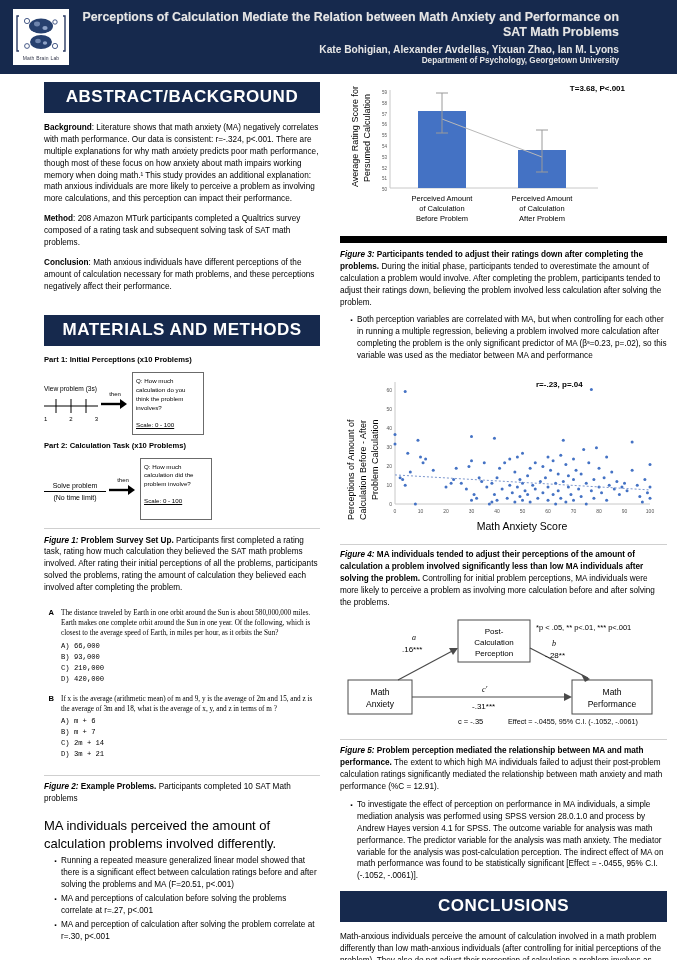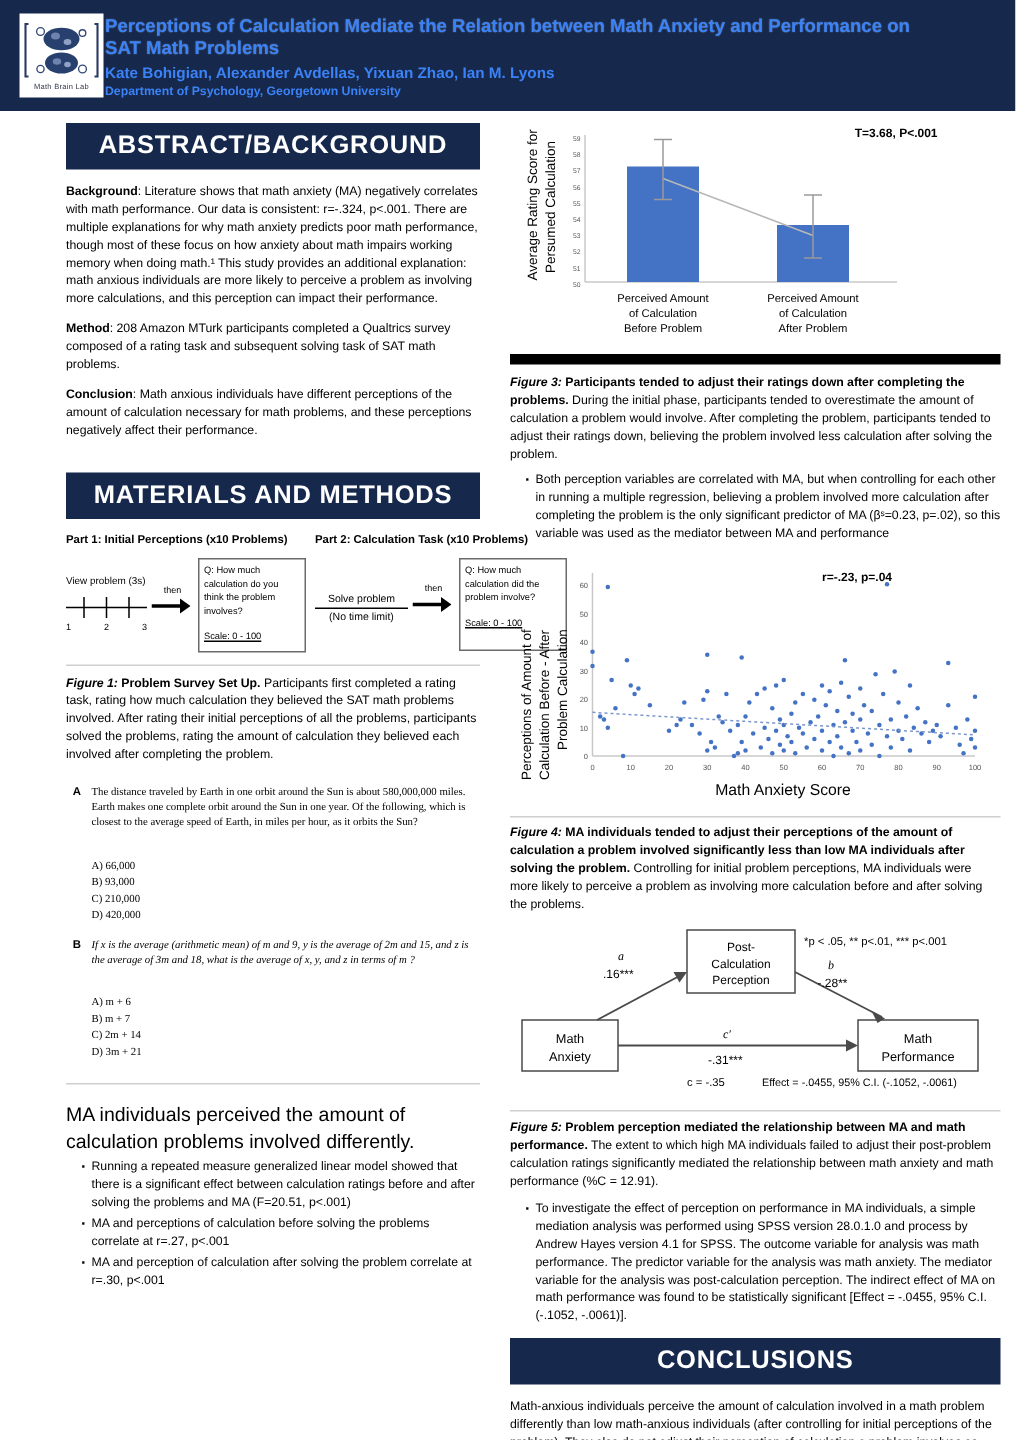--- a/index.html
+++ b/index.html
@@ -31,22 +31,22 @@
     align-items:center; justify-content:center;
     overflow:hidden;
   }
   .logo-art { width: 52px; height: 42px; }
   .logo-caption {
     font-size: 5px; color:#33374a; letter-spacing:.2px;
     margin-top:0px;
   }
   .header-text {
     flex: 1 1 auto;
-    text-align: left;
-    color: #3b82f6;
+    text-align: right;
+    color: #e5e5e5;
     padding-right: 50px;
   }
   .header-title {
     font-size: 12.4px; font-weight: bold; line-height: 1.25;
     text-shadow: 0 0 1px rgba(255,255,255,.35);
   }
   .header-authors {
     font-size: 10.2px; font-weight: bold; margin-top: 3px;
   }
   .header-affil {
@@ -98,21 +98,21 @@
     font-weight: bold; font-size: 11px;
   }
   .res-head { font-size: 13px; font-weight: normal; line-height:1.4; margin-bottom:2px; }
 
   
   .fig1 {
     border-bottom: 1px solid #cfcfcf;
     padding-bottom: 8px;
     margin-bottom: 6px;
   }
-  .fig1-wrap { display:flex; gap: 6px; }
+  .fig1-wrap { display:flex; gap: 6px; flex-direction: column; }
   .fig1-part { flex: 1 1 50%; }
   .fig1-title { font-size: 7.6px; font-weight: bold; margin-bottom: 8px; }
   .fig1-row { display:flex; align-items:center; gap:3px; }
   .fig1-left { flex: 0 0 auto; }
   .fig1-sub { font-size: 6.6px; margin-bottom:2px; }
   .ruler { width: 54px; height: 20px; }
   .ruler-nums { display:flex; justify-content:space-between; width:54px; font-size:6px; margin-top:-2px;}
   .then { font-size:6px; text-align:center; }
   .arrow { width: 26px; height: 14px; }
   .qbox {
@@ -131,37 +131,37 @@
   .fig2 {
     border-bottom: 1px solid #cfcfcf;
     padding-bottom: 6px; margin-bottom: 5px;
   }
   .prob {
     display:flex; gap:7px; margin-bottom: 8px;
     font-family: "Liberation Serif", serif;
   }
   .prob-letter { font-weight:bold; font-size:7.6px; font-family:"Liberation Sans",sans-serif; flex:0 0 10px; text-align:right;}
   .prob-body { font-size:7.2px; line-height:1.42; }
-  .prob-opts { margin-top:19px; }
+  .prob-opts { margin-top:3px;font-family:Liberation Mono, monospace; }
   .prob-opts div { margin-bottom:3px; font-size:7.2px; }
-  .it { font-style: italic; }
+  .it { }
 
   
   .fig3 { border-bottom:7px solid #000000; padding-bottom:6px; margin-bottom:6px; }
   .chart3 { position: relative; height: 148px; }
   .chart3 .stat {
     position:absolute; right: 42px; top: 2px;
     font-size: 8px; font-weight: bold;
   }
 
   
   .fig4 { border-bottom:1px solid #cfcfcf; padding-bottom:6px; margin-bottom:4px; }
   .chart4 { position: relative; height: 168px; }
   .chart4 .stat {
-    position:absolute; left: 208px; top: 10px;
+    position:absolute; left: 196px; top: 10px;
     font-size: 8px; font-weight: bold;
   }
 
   
   .fig5 { border-bottom:1px solid #cfcfcf; padding-bottom:5px; margin-bottom:5px; }
 </style>
 </head>
 <body>
 
 <div class="poster-header">
@@ -292,20 +292,23 @@
           <div class="prob-opts">
             <div>A)   m + 6</div>
             <div>B)   m + 7</div>
             <div>C)   2m + 14</div>
             <div>D)   3m + 21</div>
           </div>
         </div>
       </div>
     </div>
 
+    <div class="cap">
+      <span class="fignum">Figure 2:</span><span class="bold"> Example Problems.</span><span> Participants completed 10 SAT Math problems</span>
+    </div>
 
     <div style="height:6px"></div>
 
 
     <div class="res-head">MA individuals perceived the amount of calculation problems involved differently.</div>
     <ul class="bullets">
       <li>Running a repeated measure generalized linear model showed that there is a significant effect between calculation ratings before and after solving the problems and MA (F=20.51, p&lt;.001)</li>
       <li>MA and perceptions of calculation before solving the problems correlate at r=.27, p&lt;.001</li>
       <li>MA and perception of calculation after solving the problem correlate at r=.30, p&lt;.001</li>
     </ul>

